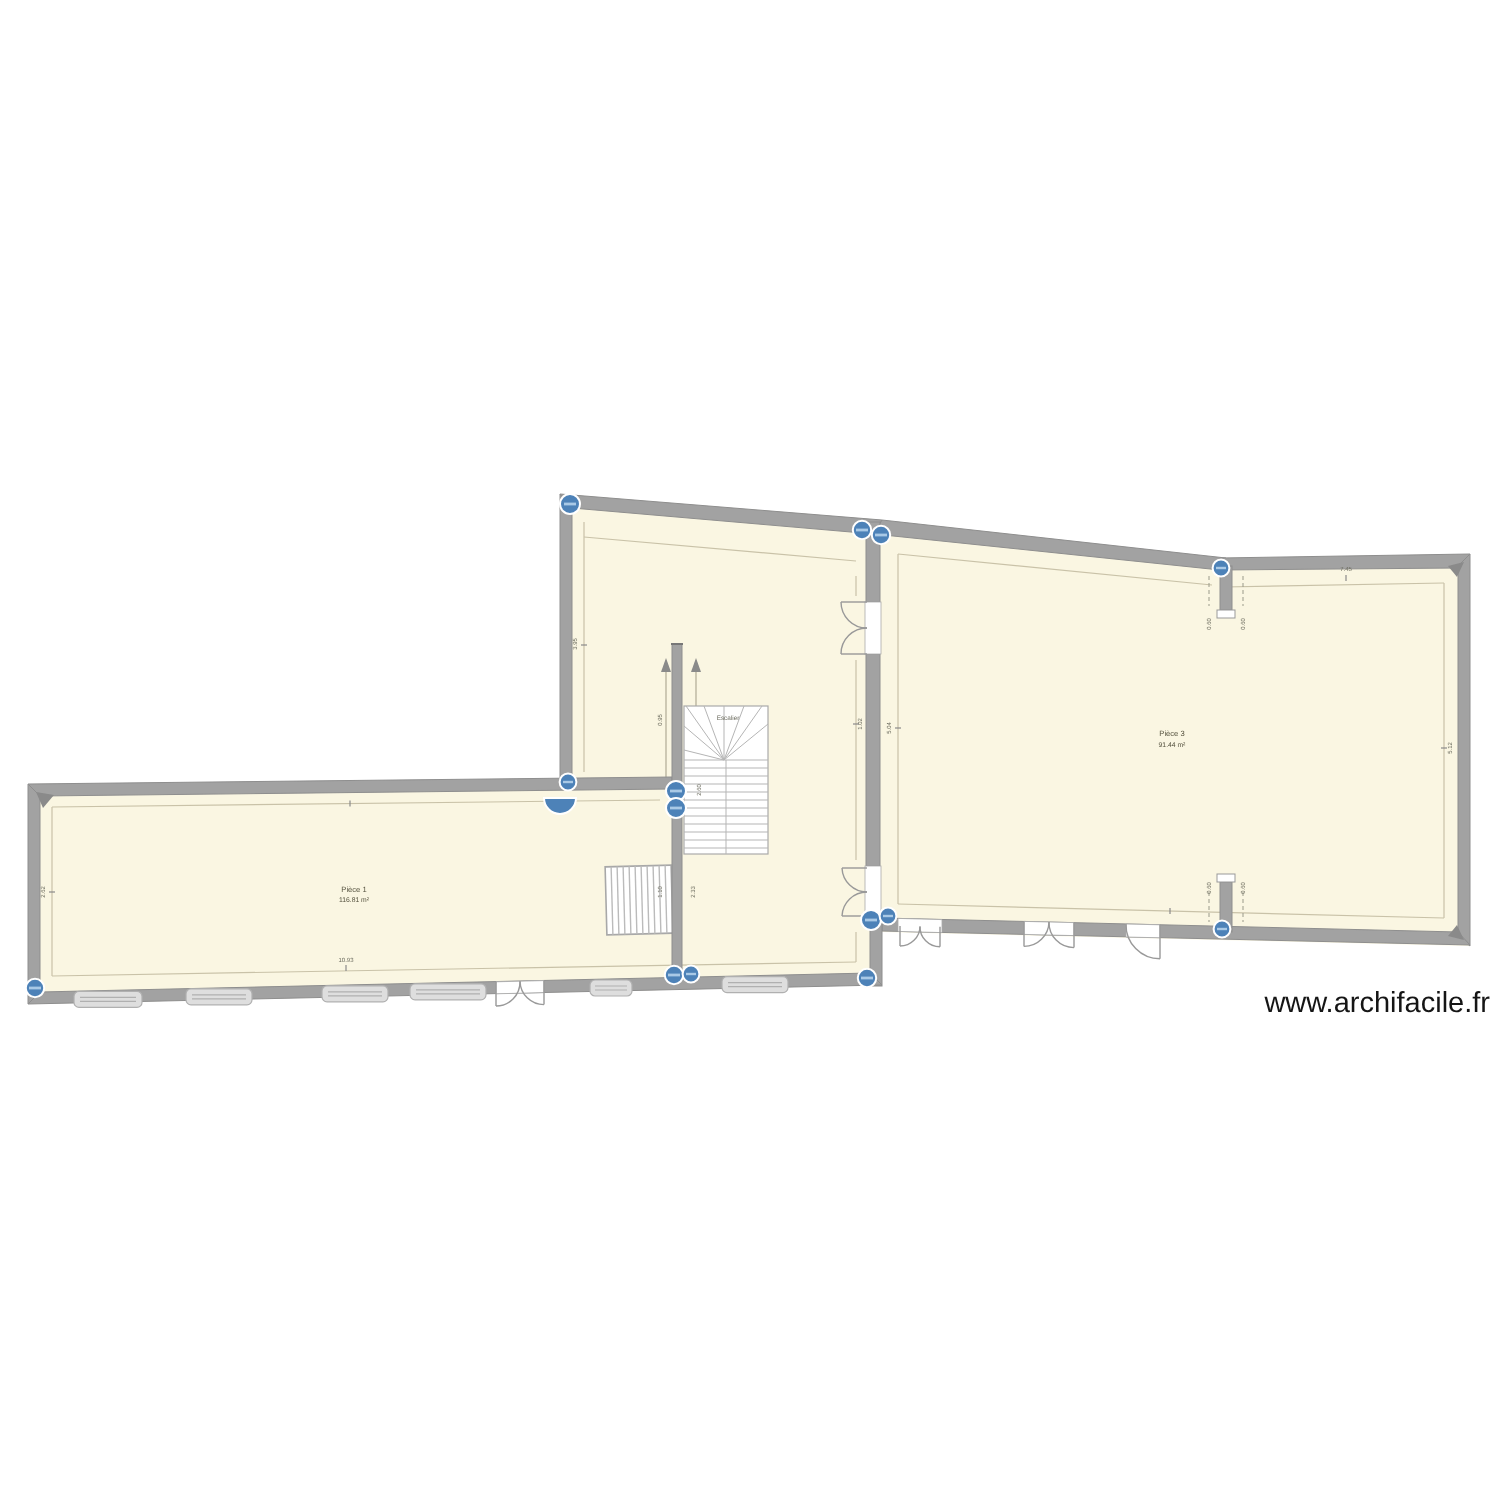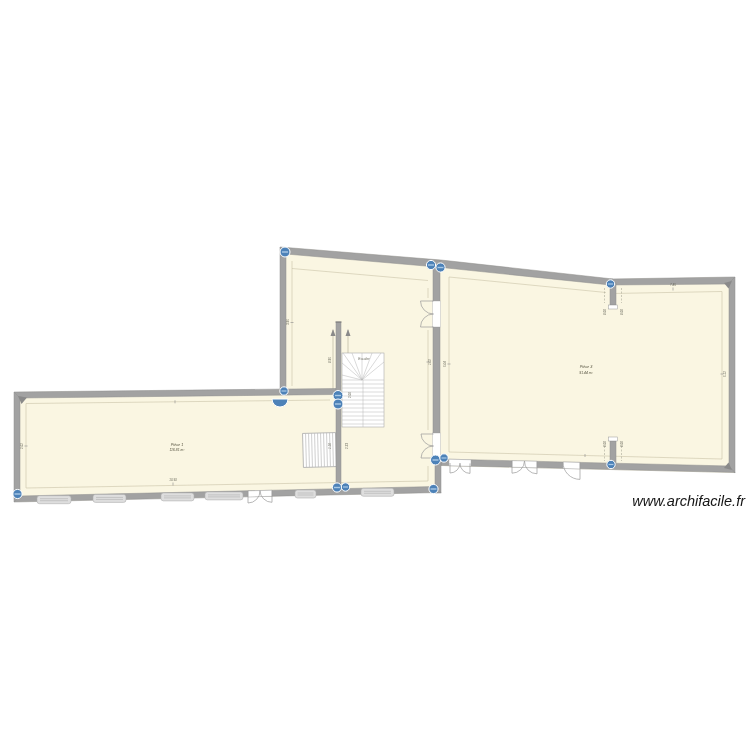--- a/index.html
+++ b/index.html
@@ -1,17 +1,17 @@
 <!DOCTYPE html>
 <html><head>
 <meta charset="utf-8">
 <style>
   html,body{margin:0;padding:0;background:#ffffff;}
   .page{position:relative;width:750px;height:750px;background:#fff;overflow:hidden;
-        font-family:"Liberation Sans", sans-serif;font-style:italic;}
+        font-family:"Liberation Sans", sans-serif;}
   svg text{font-family:"Liberation Sans", sans-serif;}
   .roomlabel{fill:#55523f;}
   .tinydim{fill:#6b6b5e;}
   .watermark{fill:#151515;font-size:14.5px;}
 </style>
 </head>
 <body>
 
 <div class="page">
 <svg width="750" height="750" viewBox="0 0 750 750">

